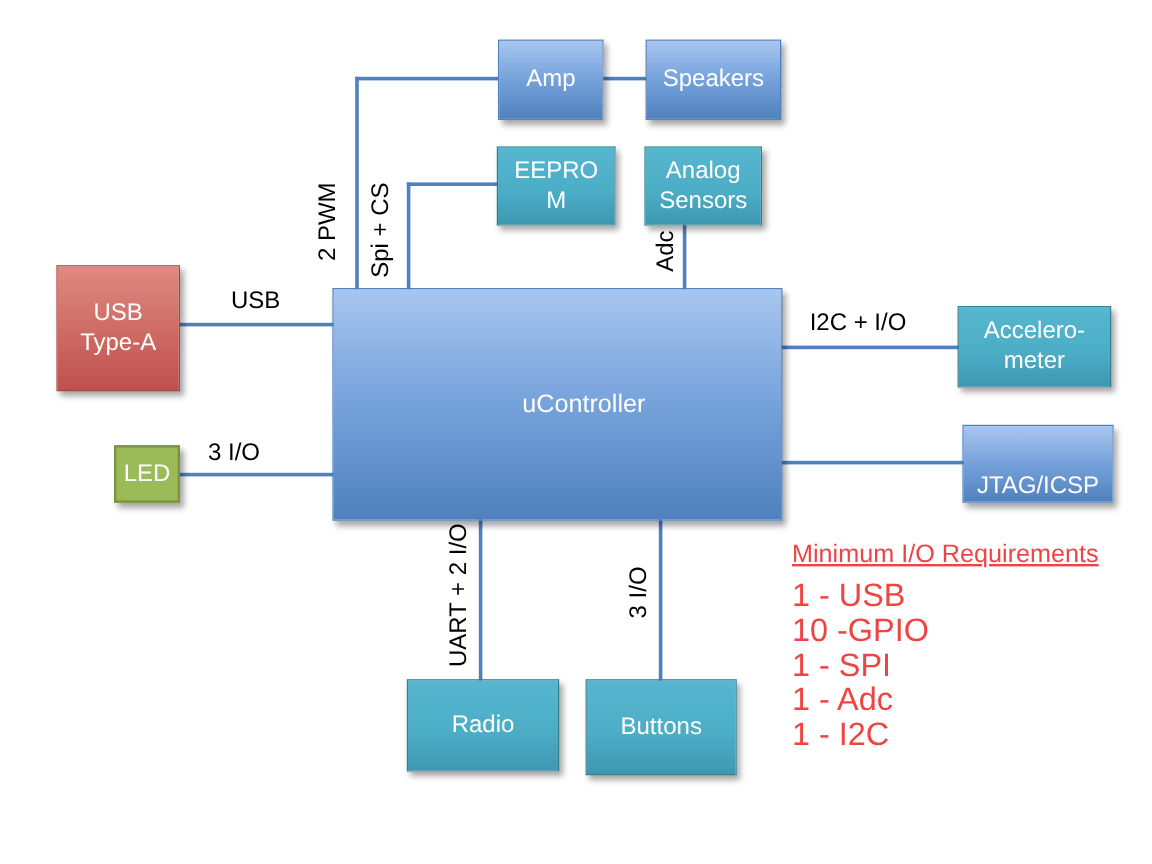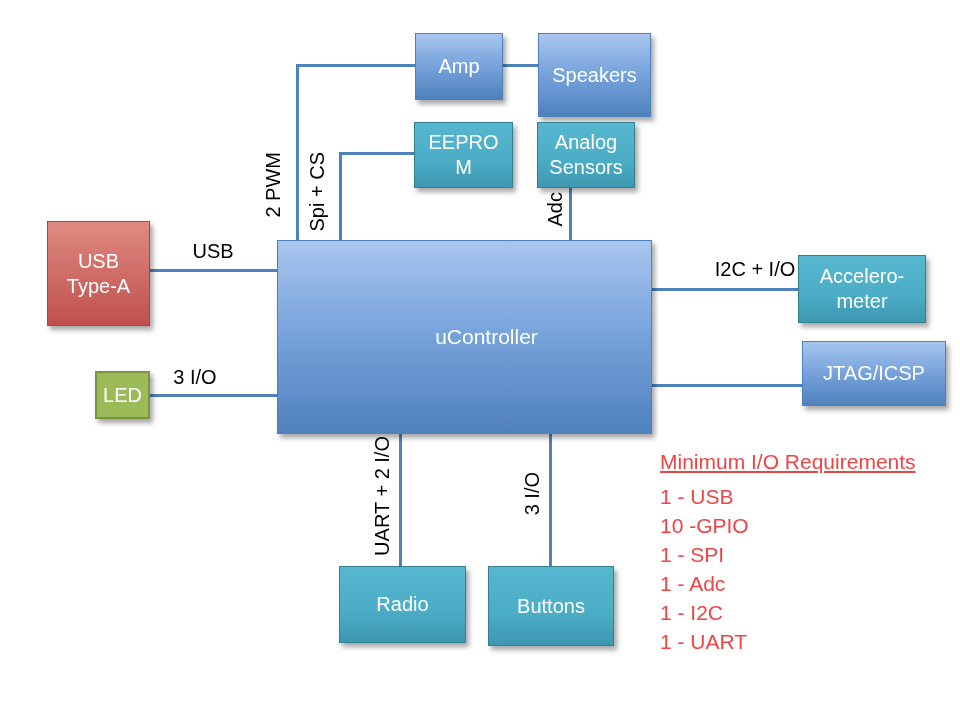--- a/index.html
+++ b/index.html
@@ -64,21 +64,21 @@
     top: 450px;
     width: 290px;
     color: #ef4444;
   }
   .notes .title {
     font-size: 21px;
     text-decoration: underline;
     margin-bottom: 8px;
   }
   .notes .item {
-    font-size: 21px;
+    font-size: 27px;
     line-height: 29px;
   }
 </style>
 </head>
 <body>
 
 <div id="canvas">
 
   <div class="line" style="left:296px; top:64px;  width:3px;   height:178px;"></div>
   <div class="line" style="left:296px; top:64px;  width:120px; height:3px;"></div>
@@ -90,21 +90,21 @@
   <div class="line" style="left:149px; top:394px; width:130px; height:3px;"></div>
   <div class="line" style="left:650px; top:288px; width:150px; height:3px;"></div>
   <div class="line" style="left:650px; top:384px; width:154px; height:3px;"></div>
   <div class="line" style="left:399px; top:432px; width:3px;   height:136px;"></div>
   <div class="line" style="left:549px; top:432px; width:3px;   height:136px;"></div>
 
   <div class="box blue" style="left:415px; top:33px; width:88px; height:67px;">
     <span>Amp</span>
   </div>
 
-  <div class="box blue" style="left:538px; top:33px; width:113px; height:84px;">
+  <div class="box blue" style="left:538px; top:33px; width:113px; height:67px;">
     <span>Speakers</span>
   </div>
 
   <div class="box teal" style="left:414px; top:122px; width:99px; height:66px;">
     <span>EEPRO
 M</span>
   </div>
 
   <div class="box teal" style="left:537px; top:122px; width:98px; height:66px;">
     <span>Analog
@@ -122,44 +122,43 @@
 
   <div class="box green" style="left:95px; top:371px; width:55px; height:48px;">
     <span>LED</span>
   </div>
 
   <div class="box teal" style="left:798px; top:255px; width:128px; height:68px;">
     <span>Accelero-
 meter</span>
   </div>
 
-  <div class="box blue" style="left:802px; top:341px; width:144px; height:65px;">
+  <div class="box blue" style="left:802px; top:354px; width:126px; height:65px;align-items:flex-end;">
     <span>JTAG/ICSP</span>
   </div>
 
   <div class="box teal" style="left:339px; top:566px; width:127px; height:77px;">
     <span>Radio</span>
   </div>
 
   <div class="box teal" style="left:488px; top:566px; width:126px; height:80px;">
     <span>Buttons</span>
   </div>
 
   <div class="vlabel" style="left:262px; top:152px;">2 PWM</div>
   <div class="vlabel" style="left:306px; top:152px;">Spi + CS</div>
   <div class="vlabel" style="left:544px; top:192px;">Adc</div>
   <div class="hlabel" style="left:168px; top:240px; width:90px;">USB</div>
   <div class="hlabel" style="left:150px; top:366px; width:90px;">3 I/O</div>
-  <div class="hlabel" style="left:655px; top:258px; width:120px;padding-left:40px;">I2C + I/O</div>
+  <div class="hlabel" style="left:655px; top:258px; width:120px;">I2C + I/O</div>
   <div class="vlabel" style="left:371px; top:436px;">UART + 2 I/O</div>
   <div class="vlabel" style="left:521px; top:472px;">3 I/O</div>
 
   <div class="notes">
     <div class="title">Minimum I/O Requirements</div>
     <div class="item">1 - USB</div>
     <div class="item">10 -GPIO</div>
     <div class="item">1 - SPI</div>
     <div class="item">1 - Adc</div>
     <div class="item">1 - I2C</div>
-    <div class="item">1 - UART</div>
   </div>
 
 </div>
 
 </body></html>

